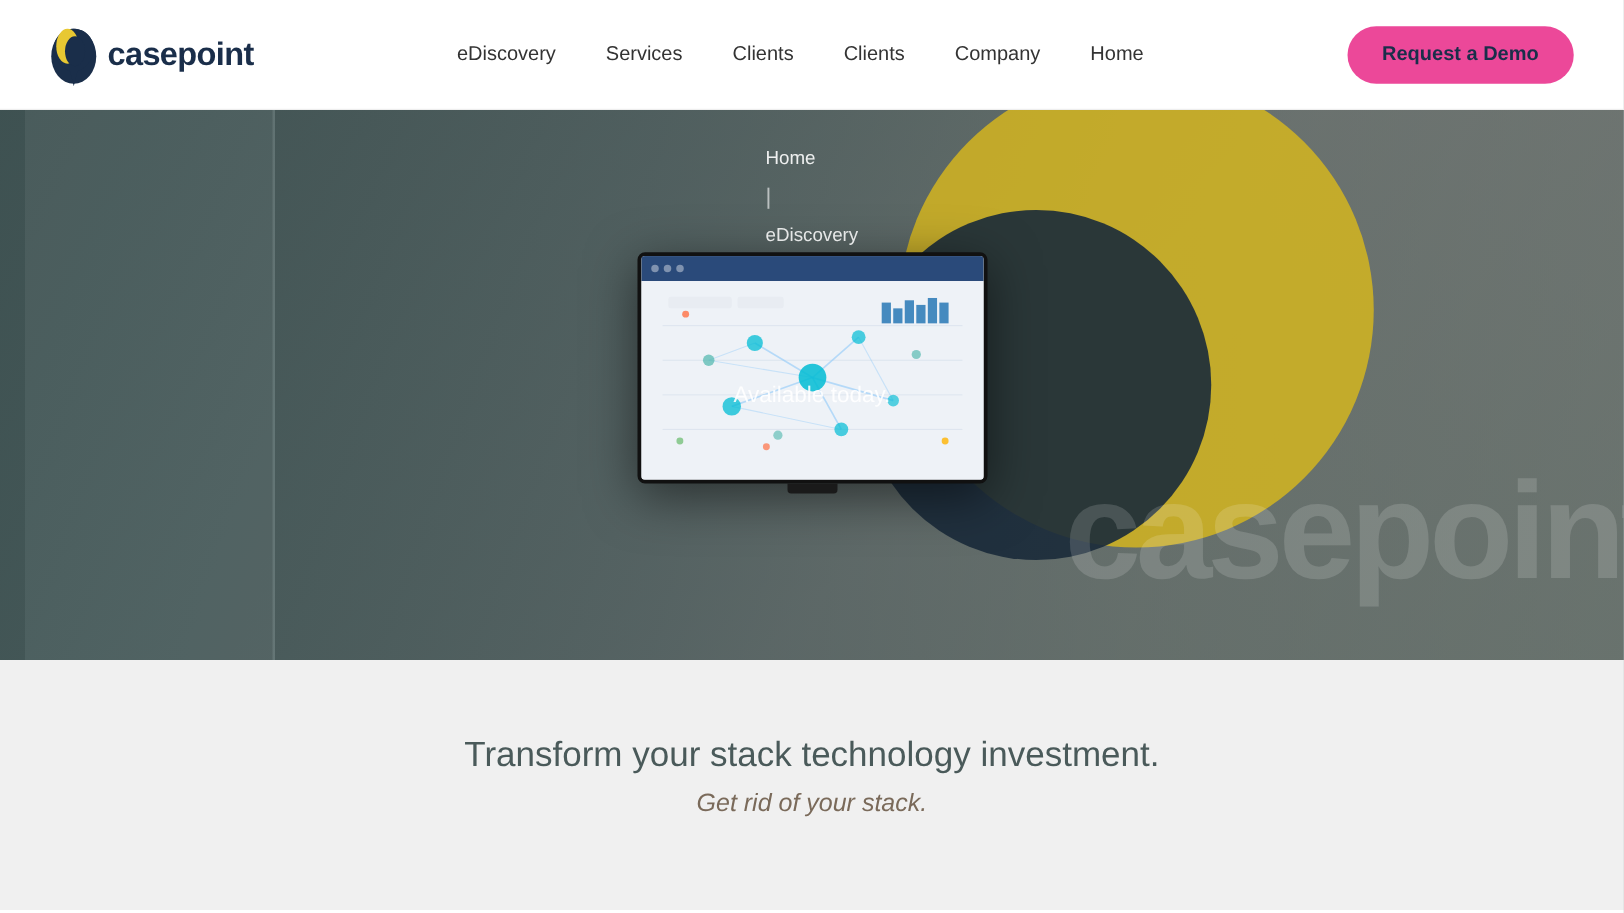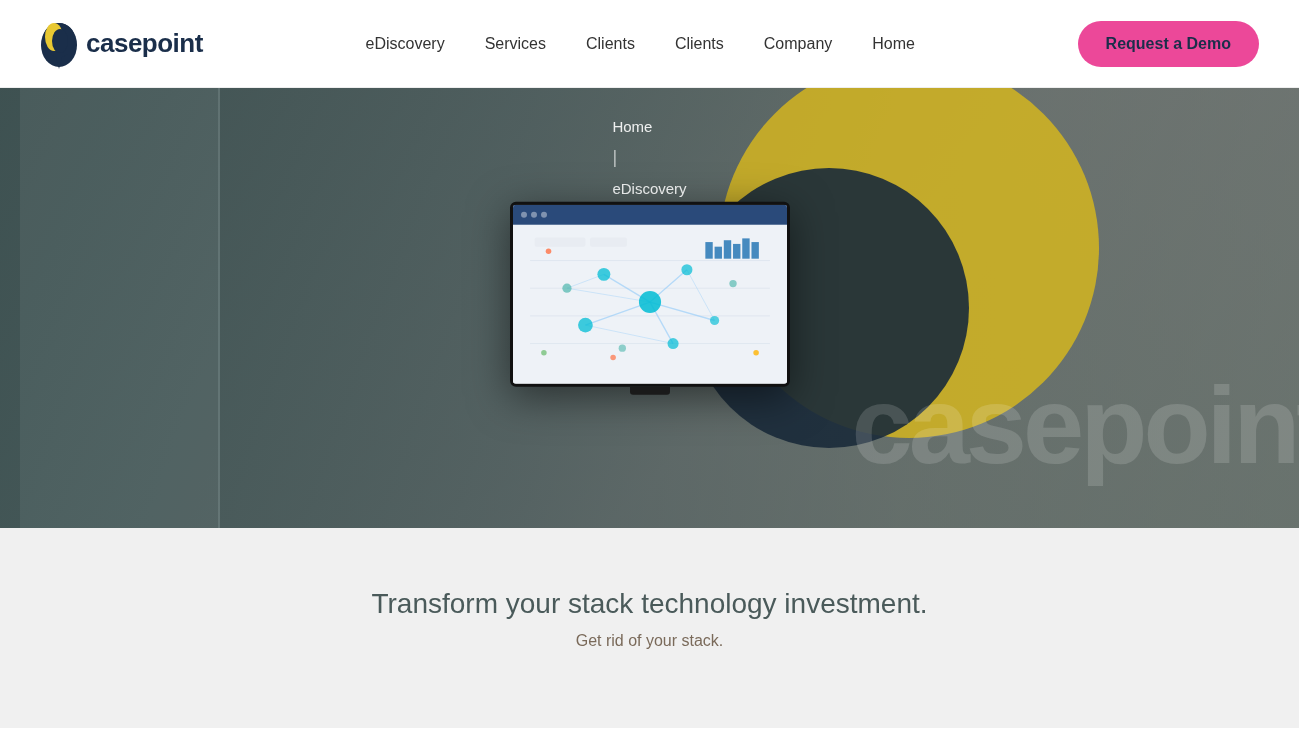--- a/index.html
+++ b/index.html
@@ -270,22 +270,23 @@
     }
 
     .value-headline {
       font-size: 28px;
       color: #4a5a5a;
       font-weight: 500;
       margin-bottom: 12px;
     }
 
     .value-sub {
-      font-size: 16px;
+      font-size: 20px;
       color: #7a6a5a;
+      font-style: italic;
     }
 
     
     .bottom-area {
       background: #ffffff;
       height: 100px;
     }
   </style>
 </head>
 <body>
@@ -386,20 +387,21 @@
             <rect x="65" y="5" width="40" height="10" fill="#e8ecf2" rx="2"></rect>
           </svg>
         </div>
       </div>
     </div>
 
     <div style="width:40px;height:8px;background:#1a1a1a;margin:0 auto;border-radius:0 0 3px 3px;"></div>
   </div>
 
   <div class="hero-text">
+    <p class="hero-subtext">Available today.</p>
   </div>
 </section>
 
 <section class="value-section">
   <h2 class="value-headline">Transform your stack technology investment.</h2>
   <p class="value-sub">Get rid of your stack.</p>
 </section>
 
 <div class="bottom-area"></div>
 

